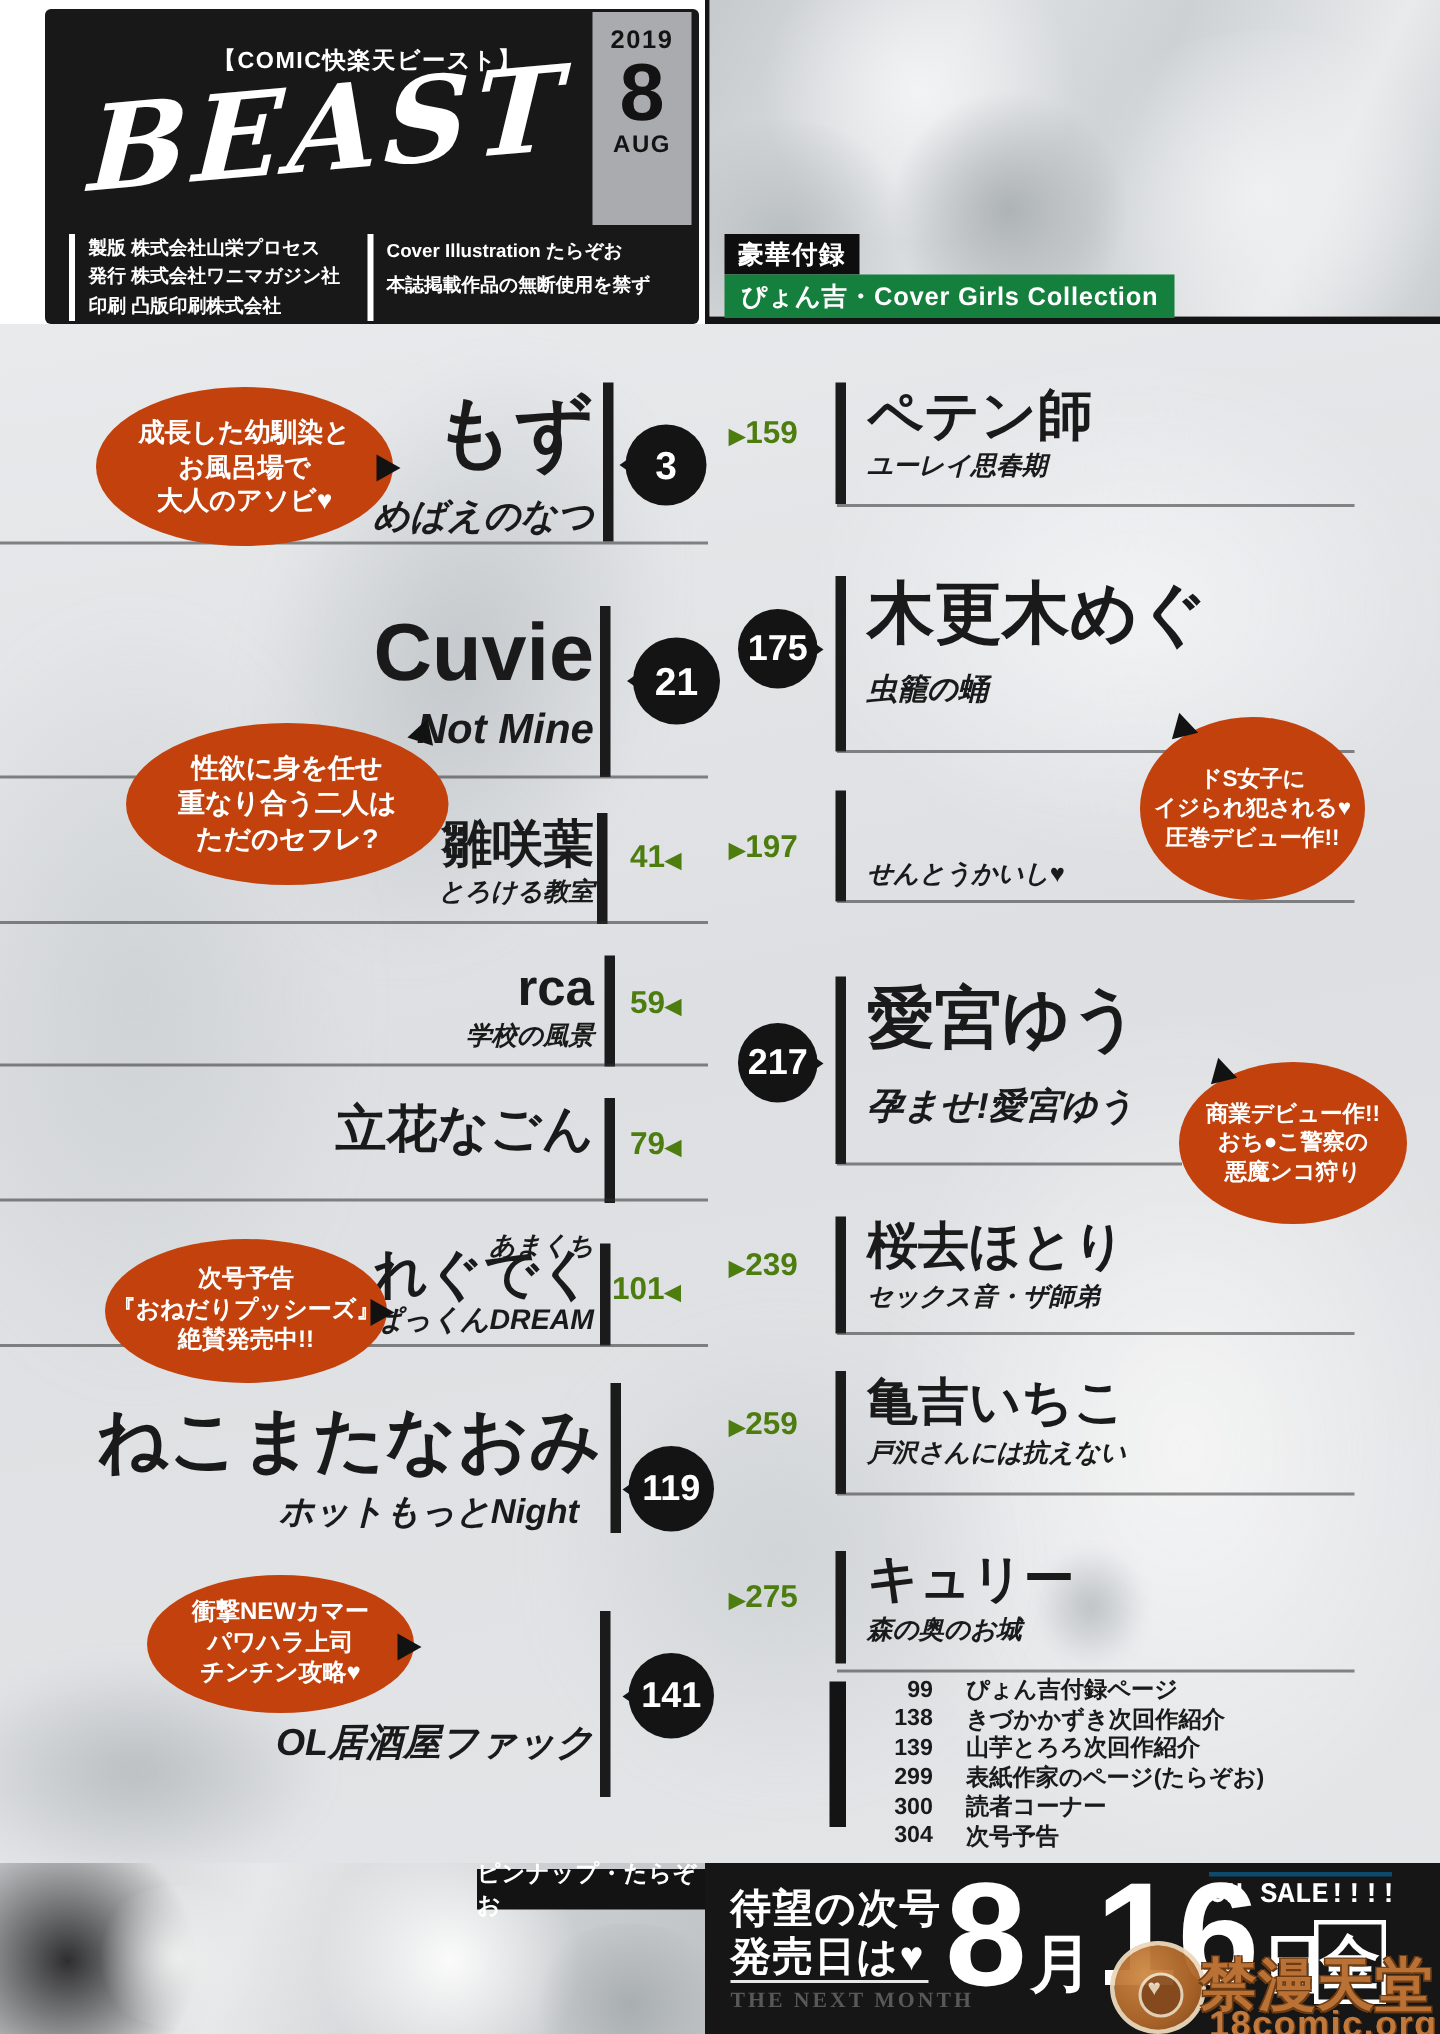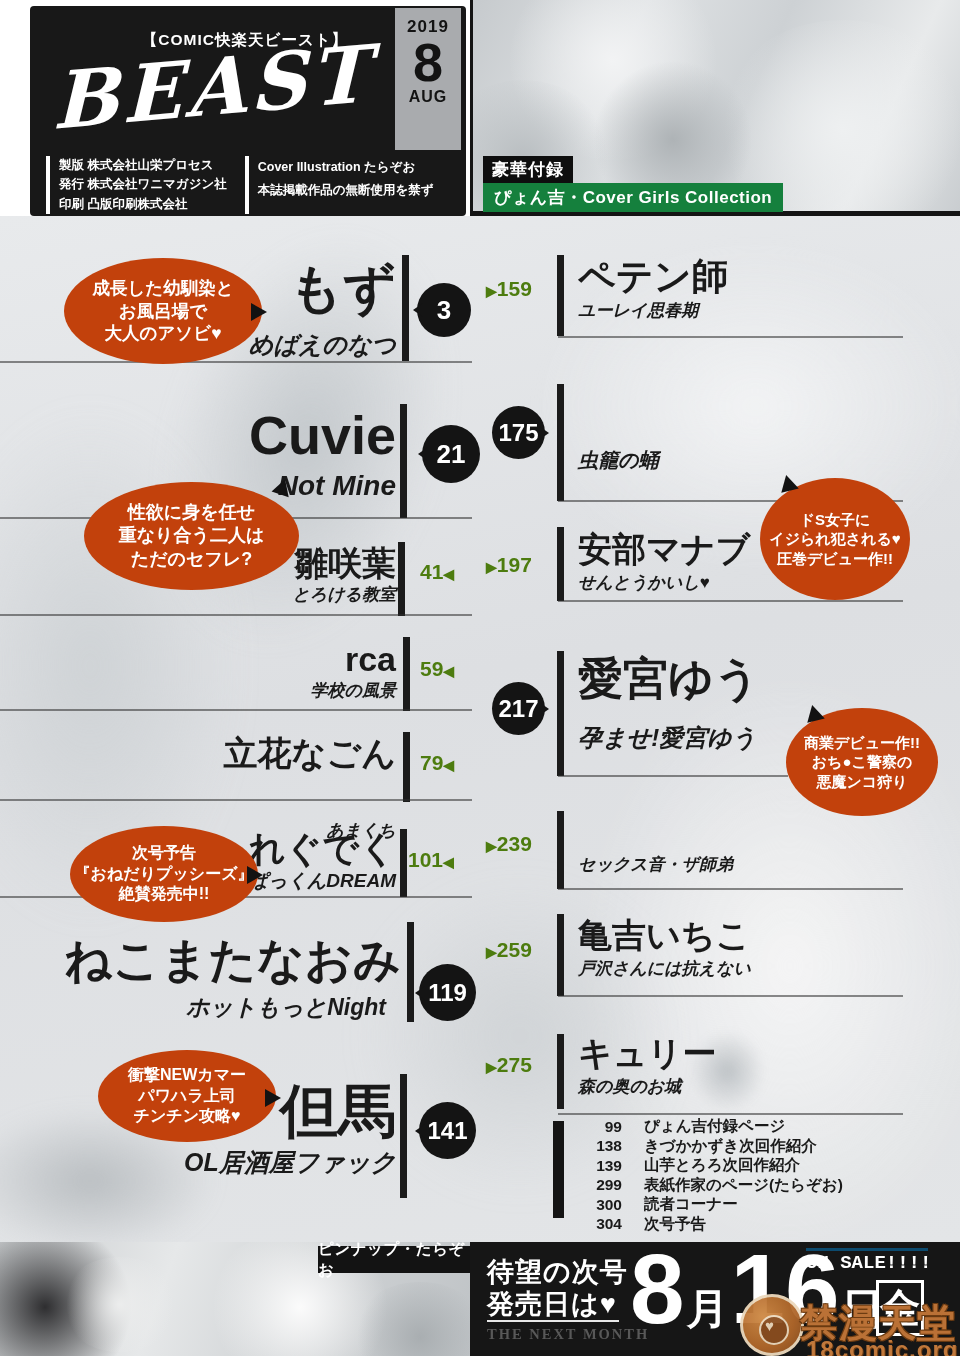--- a/index.html
+++ b/index.html
@@ -230,54 +230,54 @@
   <div class="bubble tr-right" style="left:70px;top:826px;width:188px;height:96px;font-size:16px;">
     <span class="bl">次号予告</span>
     <span class="bl">『おねだりプッシーズ』</span>
     <span class="bl">絶賛発売中!!</span>
   </div>
 
   <div class="nameL" style="left:56px;top:936px;width:345px;font-size:47px;">ねこまたなおみ</div>
   <div class="titleL" style="left:116px;top:996px;width:270px;font-size:23px;">ホットもっとNight</div>
   <div class="page-circle tail-left" style="left:419px;top:964px;width:57px;height:57px;font-size:24px;">119</div>
 
-  <div class="nameL" style="left:246px;top:1082px;width:150px;font-size:58px;">但馬</div>
   <div class="titleL" style="left:146px;top:1150px;width:250px;font-size:25px;">OL居酒屋ファック</div>
   <div class="page-circle tail-left" style="left:419px;top:1102px;width:57px;height:57px;font-size:24px;">141</div>
   <div class="bubble tr-right" style="left:98px;top:1050px;width:178px;height:92px;font-size:16px;">
     <span class="bl">衝撃NEWカマー</span>
     <span class="bl">パワハラ上司</span>
     <span class="bl">チンチン攻略♥</span>
   </div>
 
   <div class="nameR" style="left:578px;top:258px;font-size:37px;">ペテン師</div>
   <div class="titleR" style="left:578px;top:302px;font-size:17px;">ユーレイ思春期</div>
   <div class="page-arrow" style="left:486px;top:277px;"><span class="arrow-glyph">▶</span><span>159</span></div>
 
+  <div class="nameR" style="left:578px;top:386px;font-size:45px;">木更木めぐ</div>
   <div class="titleR" style="left:578px;top:450px;font-size:20px;">虫籠の蛹</div>
   <div class="page-circle tail-right" style="left:492px;top:406px;width:53px;height:53px;font-size:24px;">175</div>
   <div class="bubble tr-top" style="left:760px;top:478px;width:150px;height:122px;font-size:15px;">
     <span class="bl">ドS女子に</span>
     <span class="bl">イジられ犯される♥</span>
     <span class="bl">圧巻デビュー作!!</span>
   </div>
 
-  <div class="nameR" style="left:578px;top:532px;font-size:34px;">安部マナブ</div>
   <div class="titleR" style="left:578px;top:574px;font-size:17px;">せんとうかいし♥</div>
   <div class="page-arrow" style="left:486px;top:553px;"><span class="arrow-glyph">▶</span><span>197</span></div>
 
   <div class="nameR" style="left:578px;top:656px;font-size:45px;">愛宮ゆう</div>
   <div class="titleR" style="left:578px;top:726px;font-size:24px;">孕ませ!愛宮ゆう</div>
   <div class="page-circle tail-right" style="left:492px;top:682px;width:53px;height:53px;font-size:24px;">217</div>
   <div class="bubble tr-top" style="left:786px;top:708px;width:152px;height:108px;font-size:15px;">
     <span class="bl">商業デビュー作!!</span>
     <span class="bl">おち●こ警察の</span>
     <span class="bl">悪魔ンコ狩り</span>
   </div>
 
+  <div class="nameR" style="left:578px;top:814px;font-size:34px;">桜去ほとり</div>
   <div class="titleR" style="left:578px;top:856px;font-size:17px;">セックス音・ザ師弟</div>
   <div class="page-arrow" style="left:486px;top:832px;"><span class="arrow-glyph">▶</span><span>239</span></div>
 
   <div class="nameR" style="left:578px;top:918px;font-size:34px;">亀吉いちこ</div>
   <div class="titleR" style="left:578px;top:960px;font-size:17px;">戸沢さんには抗えない</div>
   <div class="page-arrow" style="left:486px;top:938px;"><span class="arrow-glyph">▶</span><span>259</span></div>
 
   <div class="nameR" style="left:578px;top:1036px;font-size:34px;">キュリー</div>
   <div class="titleR" style="left:578px;top:1078px;font-size:17px;">森の奥のお城</div>
   <div class="page-arrow" style="left:486px;top:1053px;"><span class="arrow-glyph">▶</span><span>275</span></div>

